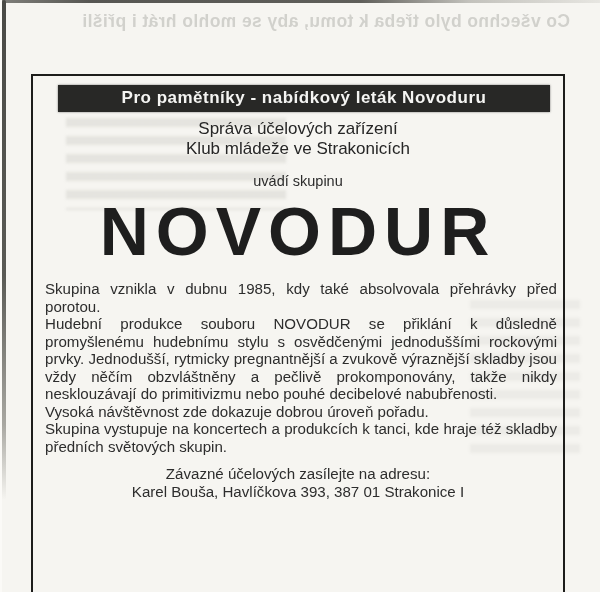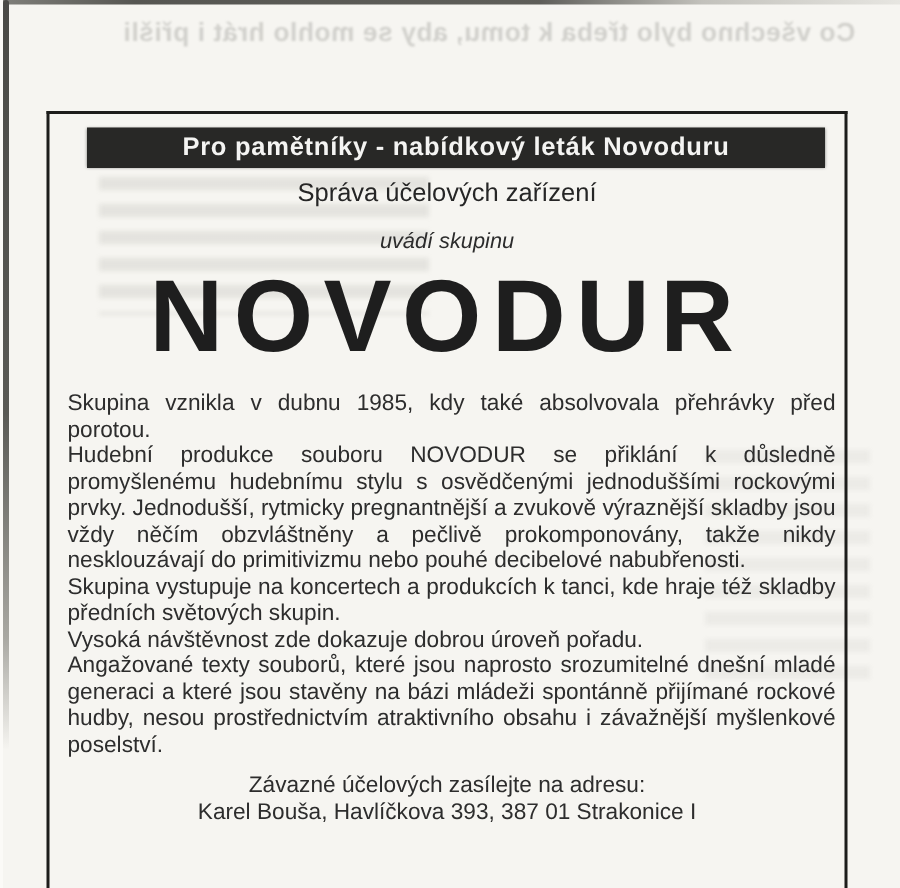--- a/index.html
+++ b/index.html
@@ -54,21 +54,21 @@
   .banner{
     margin:9px 13px 0 25px;
     background:#282826;
     color:#f4f4f2;
     font-size:17px;font-weight:bold;letter-spacing:.5px;
     text-align:center;
     padding:3px 0 4px 0;
     box-shadow:0 0 2px rgba(0,0,0,.5);
   }
   .org{ text-align:center;font-size:17px;line-height:20px;margin-top:7px;color:#262626;}
-  .presents{ text-align:center;font-size:14.5px;margin-top:14px;color:#2c2c2c;font-style:italic;}
+  .presents{ text-align:center;font-size:14.5px;margin-top:14px;color:#2c2c2c;}
   .band-title{
     text-align:center;
     font-size:68px;font-weight:bold;letter-spacing:7px;
     margin-top:3px;
     color:#1e1e1e;
   }
   .body-text{
     margin:10px 6px 0 12px;
     font-size:15.1px;line-height:17.5px;
     text-align:justify;
@@ -87,32 +87,32 @@
 <div class="bleedthrough">Co všechno bylo třeba k tomu, aby se mohlo hrát i přišli</div>
 <div class="ghost g1"></div>
 <div class="ghost g2"></div>
 
 <div class="frame">
 
   <div class="banner">Pro pamětníky - nabídkový leták Novoduru</div>
 
   <div class="org">
     <div>Správa účelových zařízení</div>
+    <div>Klub mládeže ve Strakonicích</div>
   </div>
 
   <div class="presents">uvádí skupinu</div>
 
   <div class="band-title">NOVODUR</div>
 
   <div class="body-text">
     <p>Skupina vznikla v dubnu 1985, kdy také absolvovala přehrávky před porotou.</p>
     <p>Hudební produkce souboru NOVODUR se přiklání k důsledně promyšlenému hudebnímu stylu s osvědčenými jednoduššími rockovými prvky. Jednodušší, rytmicky pregnantnější a zvukově výraznější skladby jsou vždy něčím obzvláštněny a pečlivě prokomponovány, takže nikdy nesklouzávají do primitivizmu nebo pouhé decibelové nabubřenosti.</p>
+    <p>Vysoká návštěvnost zde dokazuje dobrou úroveň pořadu.</p>
     <p>Skupina vystupuje na koncertech a produkcích k tanci, kde hraje též skladby předních světových skupin.</p>
-    <p>Vysoká návštěvnost zde dokazuje dobrou úroveň pořadu.</p>
-    <p>Angažované texty souborů, které jsou naprosto srozumitelné dnešní mladé generaci a které jsou stavěny na bázi mládeži spontánně přijímané rockové hudby, nesou prostřednictvím atraktivního obsahu i závažnější myšlenkové poselství.</p>
   </div>
 
   <div class="order">
     <div>Závazné účelových zasílejte na adresu:</div>
     <div>Karel Bouša, Havlíčkova 393, 387 01 Strakonice I</div>
   </div>
 
 </div>
 
 </body></html>

